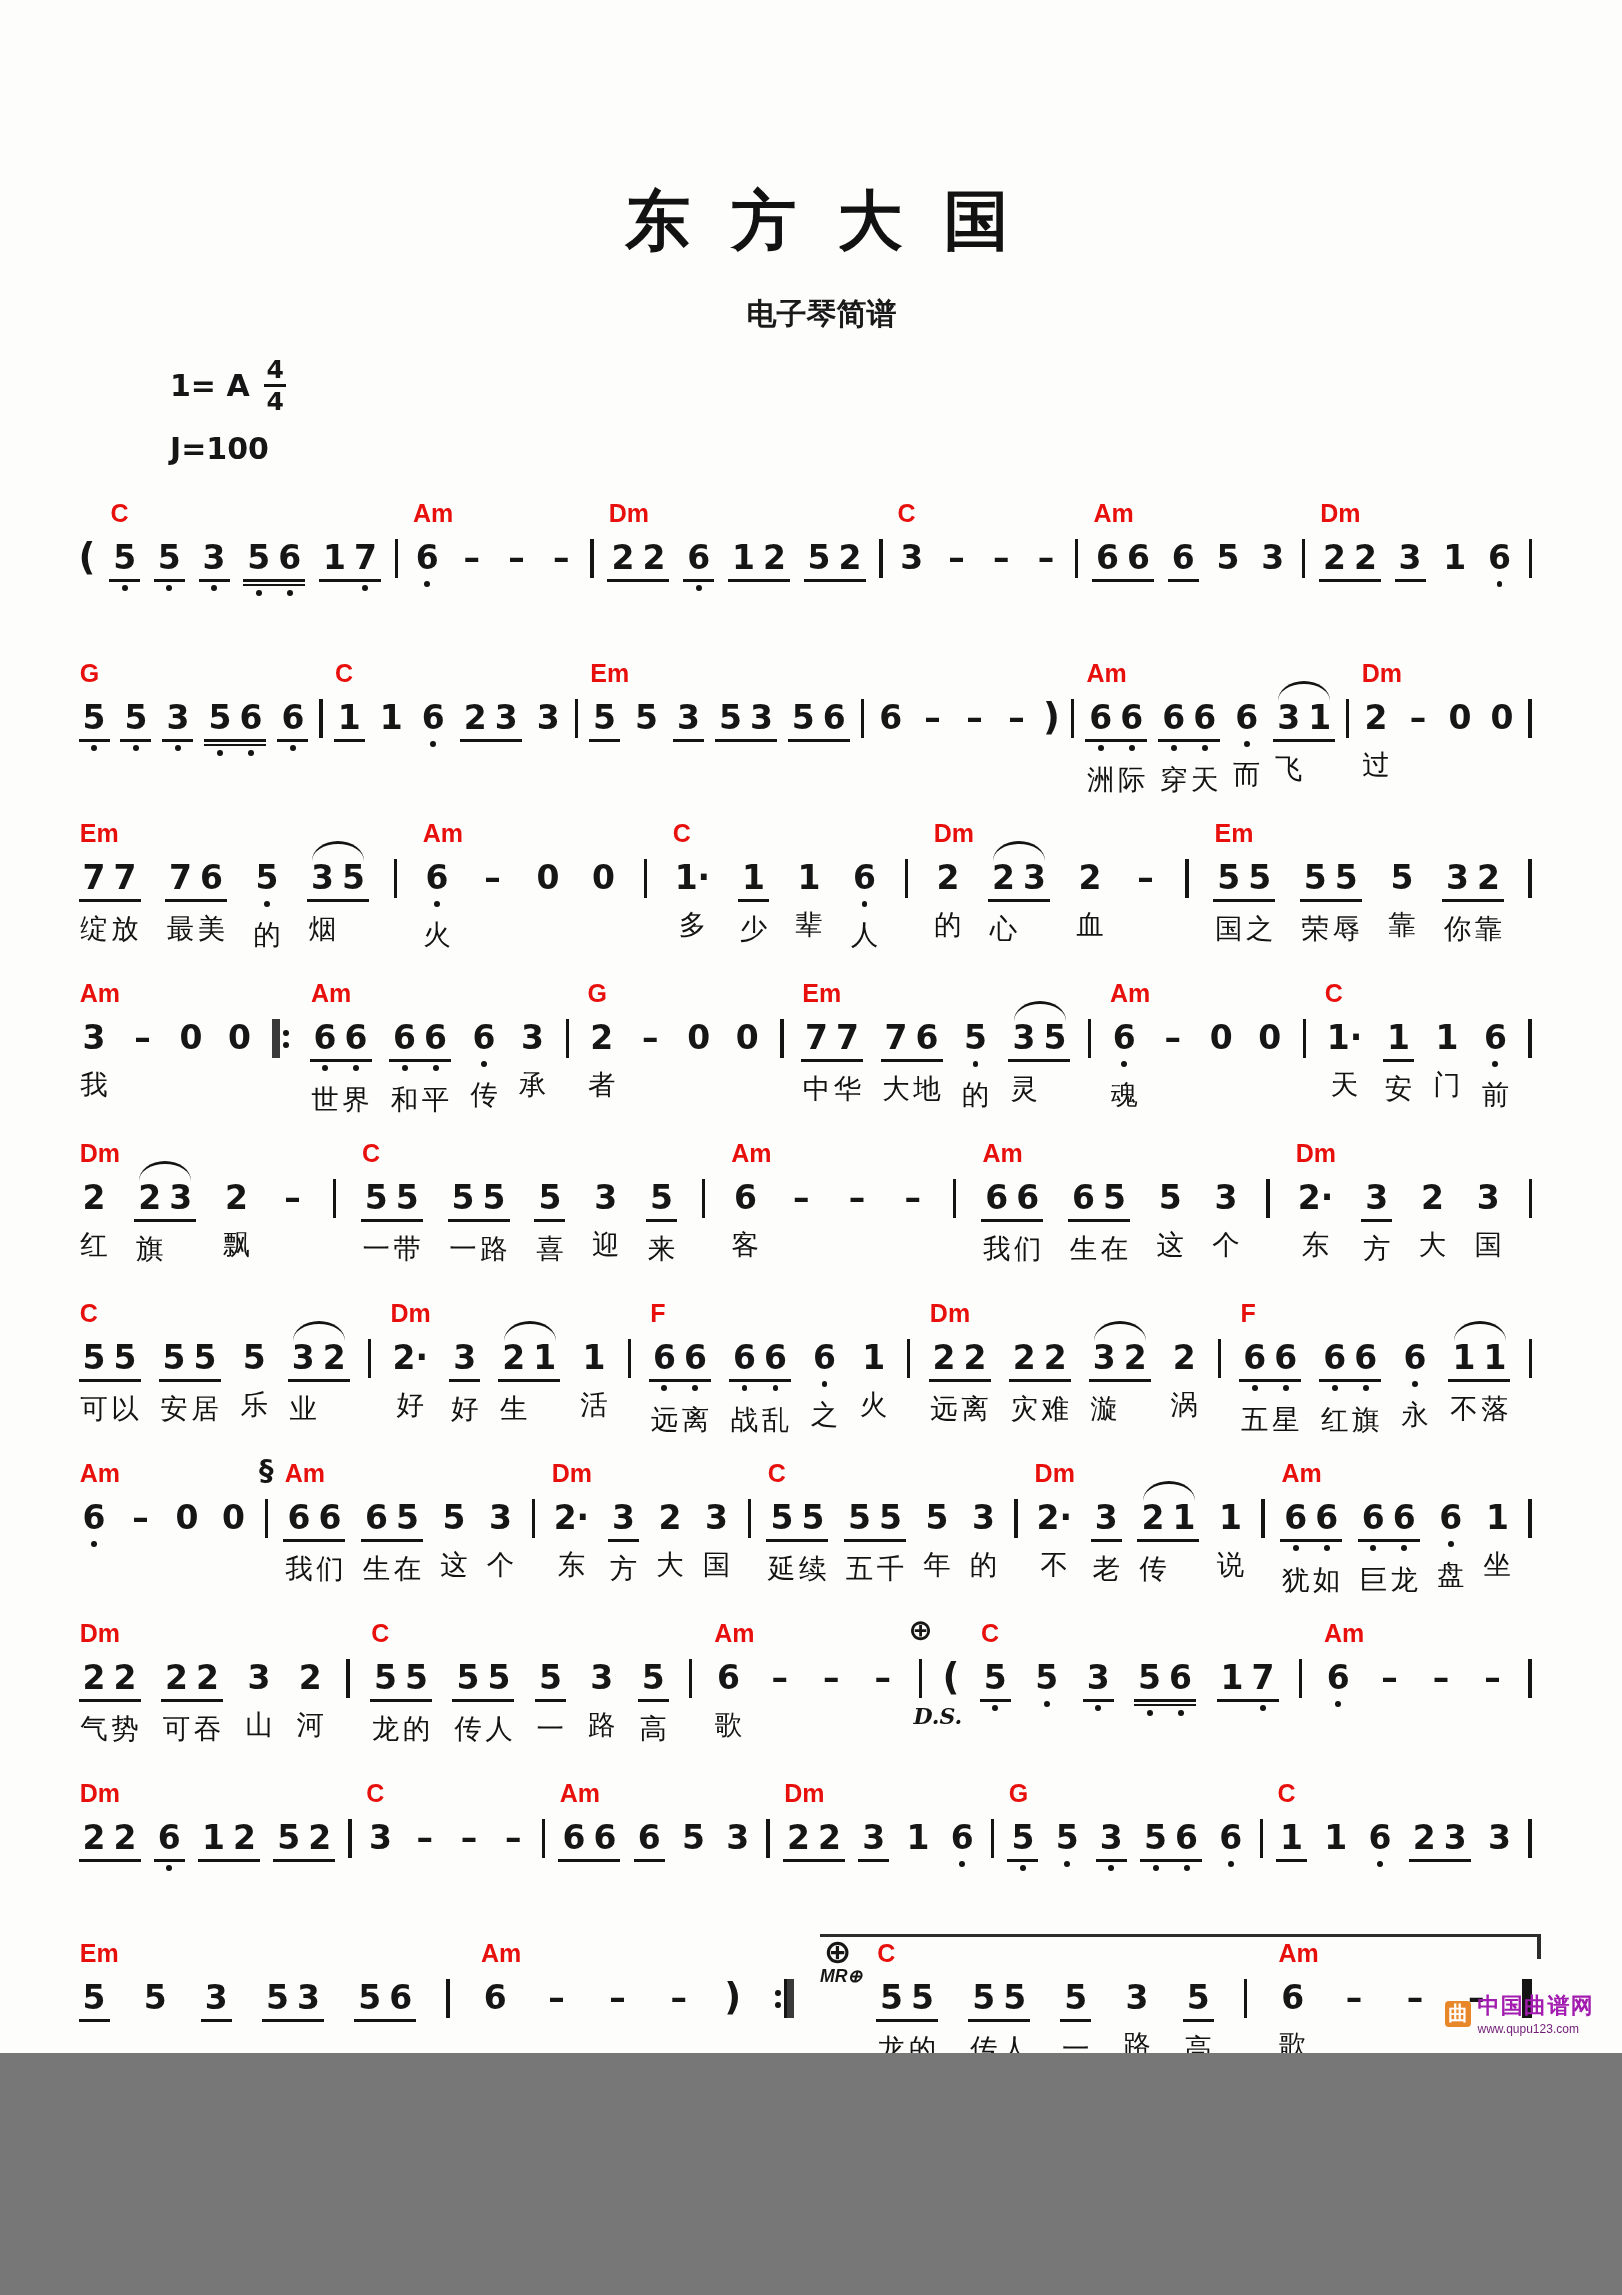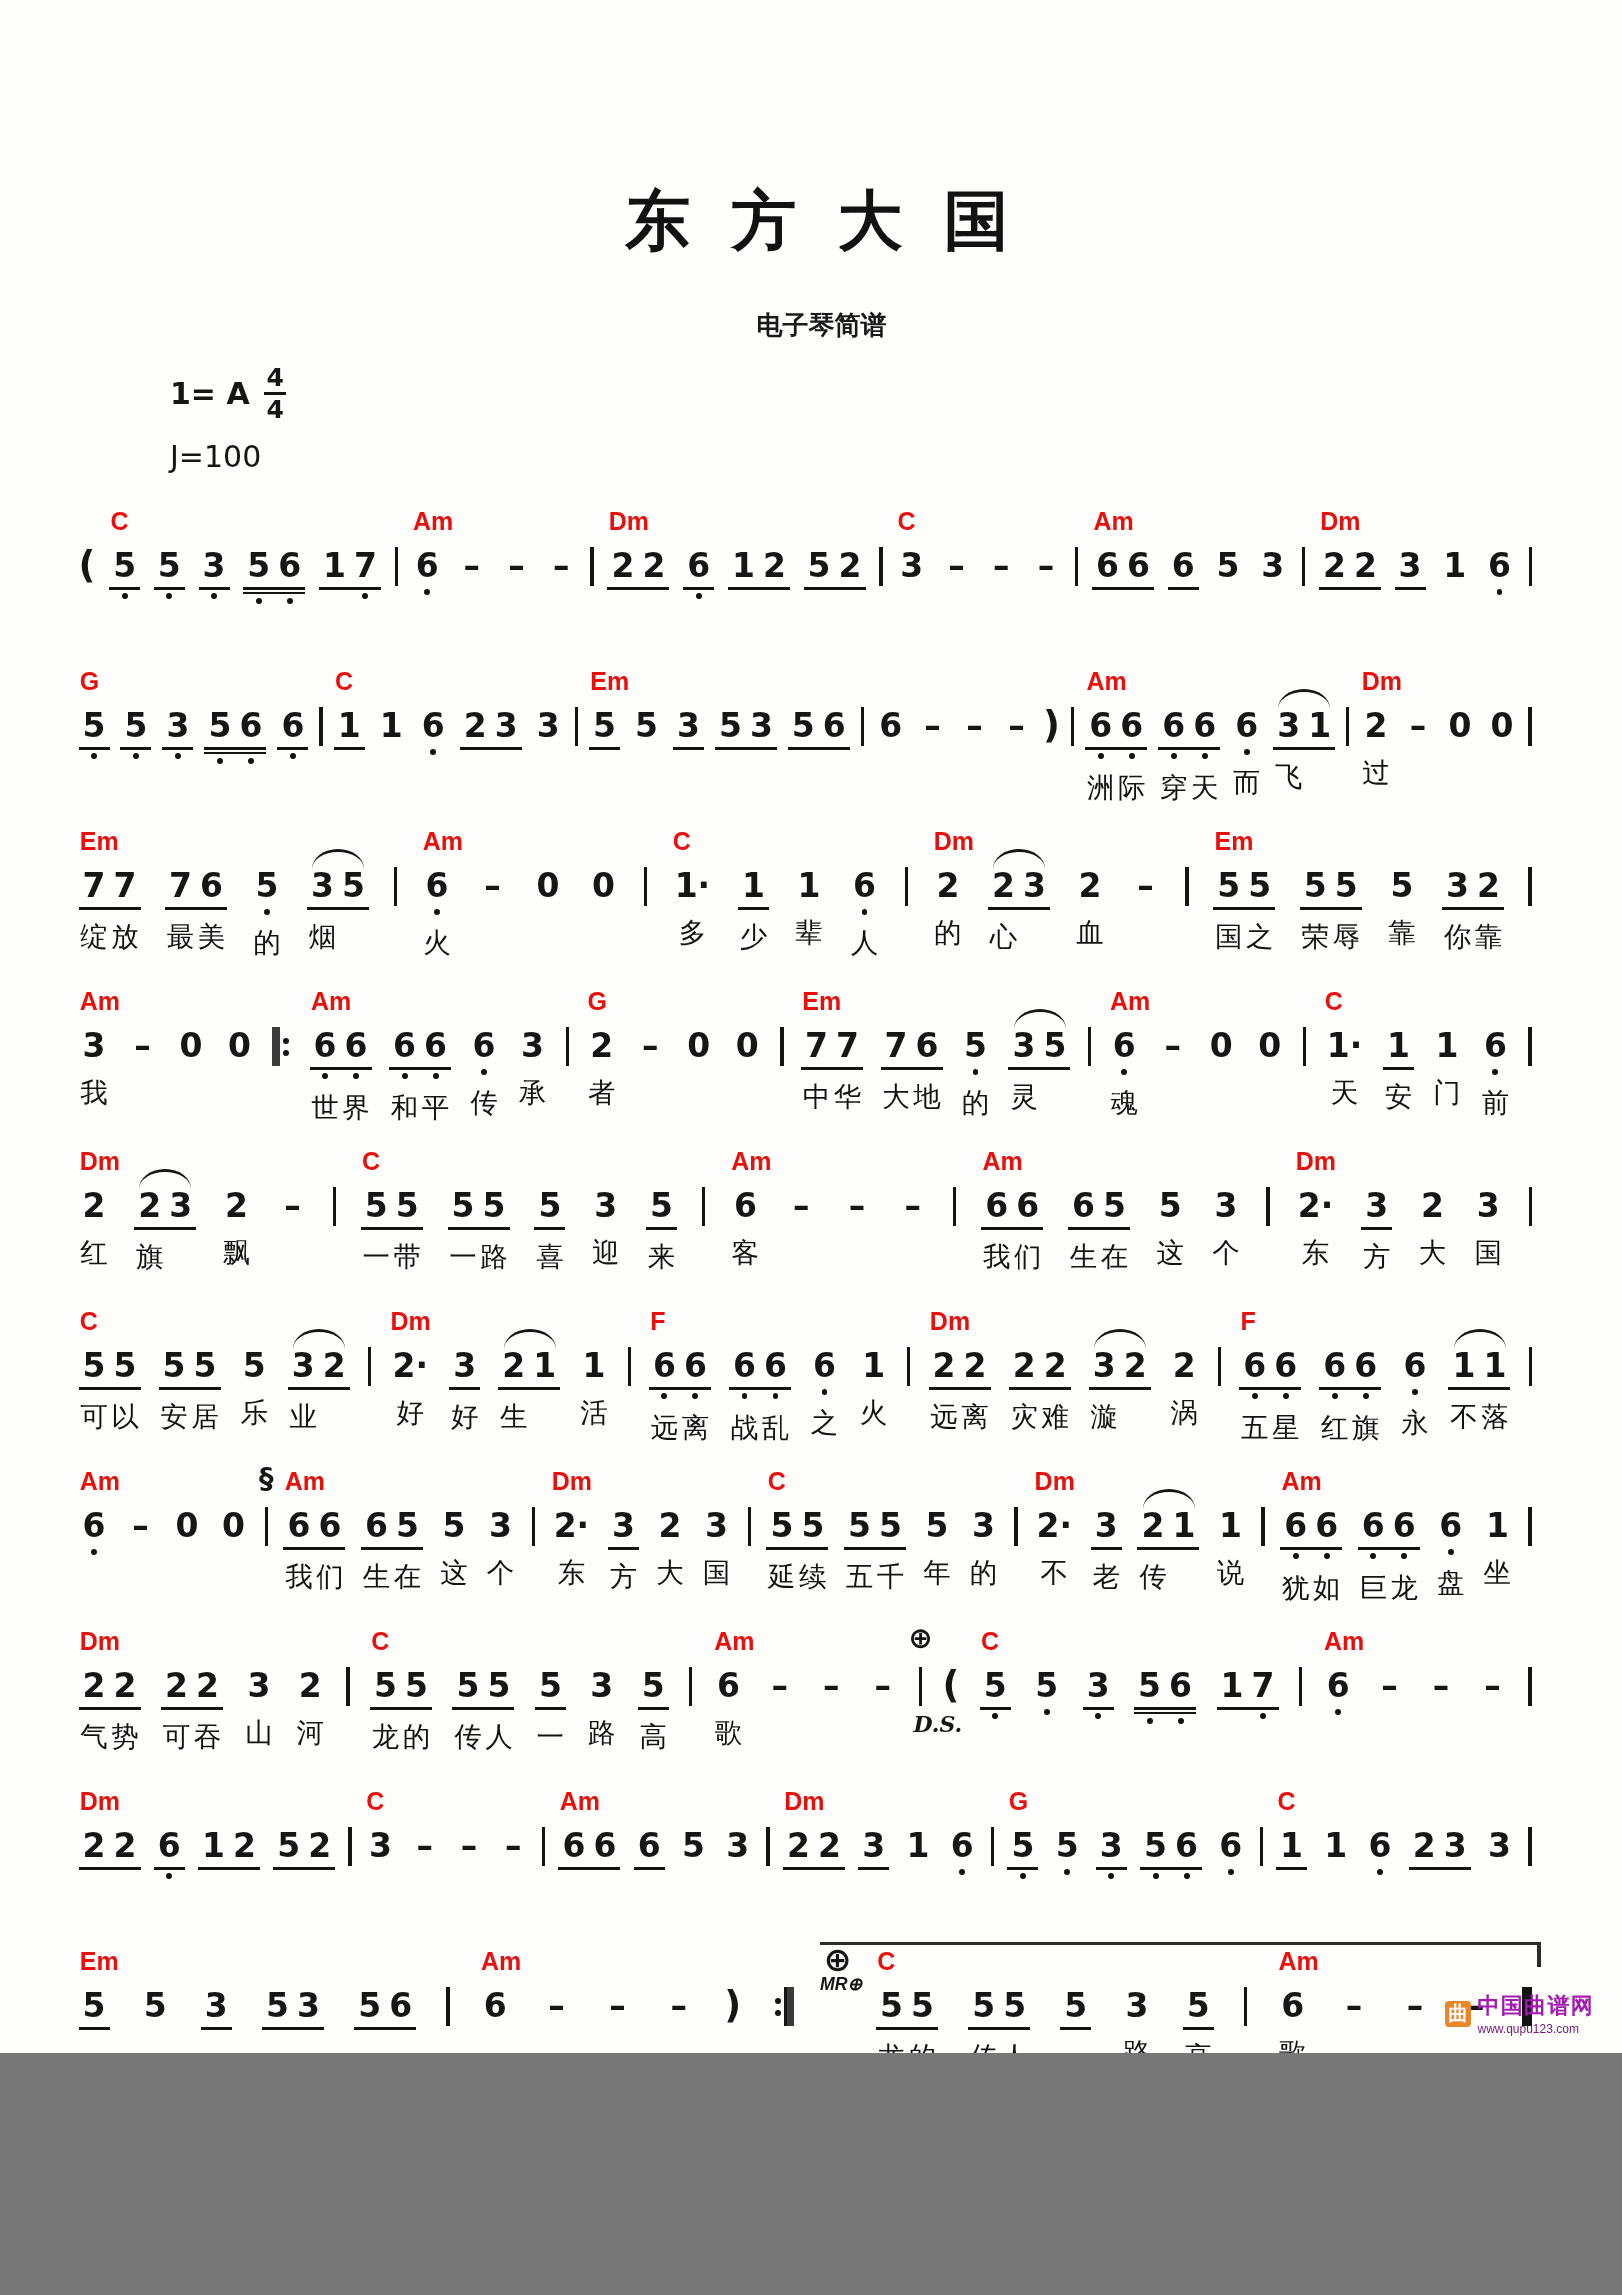--- a/index.html
+++ b/index.html
@@ -1,28 +1,28 @@
 <!DOCTYPE html>
 <html style="--chord: #e8100c; --ink: #161616;font-size:10.5px"><head>
 <meta charset="utf-8">
 <style>
   html,body{margin:0;padding:0;background:#777;}
   .page{position:relative;width:1623px;height:2053px;background:#fdfdfc;margin:0 auto;
         font-family:"DejaVu Sans",sans-serif;color:var(--ink,#161616);overflow:hidden;}
   .inner{padding:98px 52px 0 72px;}
   .title{ text-align:center;margin-top:79px;font-family:"DejaVu Serif",serif;
           font-size:65px;font-weight:bold;letter-spacing:9.2px;color:#121212;}
-  .subtitle{text-align:center;margin-top:43px;font-size:26px;font-weight:bold;
+  .subtitle{text-align:center;margin-top:29px;font-size:30px;font-weight:bold;
             font-family:"Liberation Sans",sans-serif;color:#1a1a1a;}
   .meta{margin:22px 0 4px 98px;}
   .keyrow{display:flex;align-items:center;font-size:30px;font-weight:bold;}
   .frac{display:inline-flex;flex-direction:column;align-items:center;margin-left:14.4px;line-height:1;}
   .frac .fr-t,.frac .fr-b{font-size:25px;font-weight:bold;}
   .frac .fr-bar{width:22px;height:3.3px;background:#141414;margin:2px 0;}
-  .tempo{font-size:30px;font-weight:normal;margin-top:17px;}
+  .tempo{font-size:30px;font-weight:bold;margin-top:17px;}
   .sheet{margin-top:30px;padding:0 39px 0 6.5px;}
   .music-line{position:relative;display:flex;justify-content:space-between;align-items:flex-start;
               flex-wrap:nowrap;min-height:160px;padding-top:43px;box-sizing:border-box;}
   .grp{position:relative;display:flex;flex-direction:column;}
   .nrow,.drow,.lrow{display:flex;}
   .dg{width:31px;text-align:center;font-size:33px;line-height:38px;height:38px;font-weight:bold;
       color:var(--ink,#161616);}
   .dg.wide{width:42px;}
   .ulbar{height:2.6px;background:#141414;margin-top:2px;width:100%;}
   .dcell{width:31px;height:10.5px;display:flex;justify-content:center;align-items:center;}

